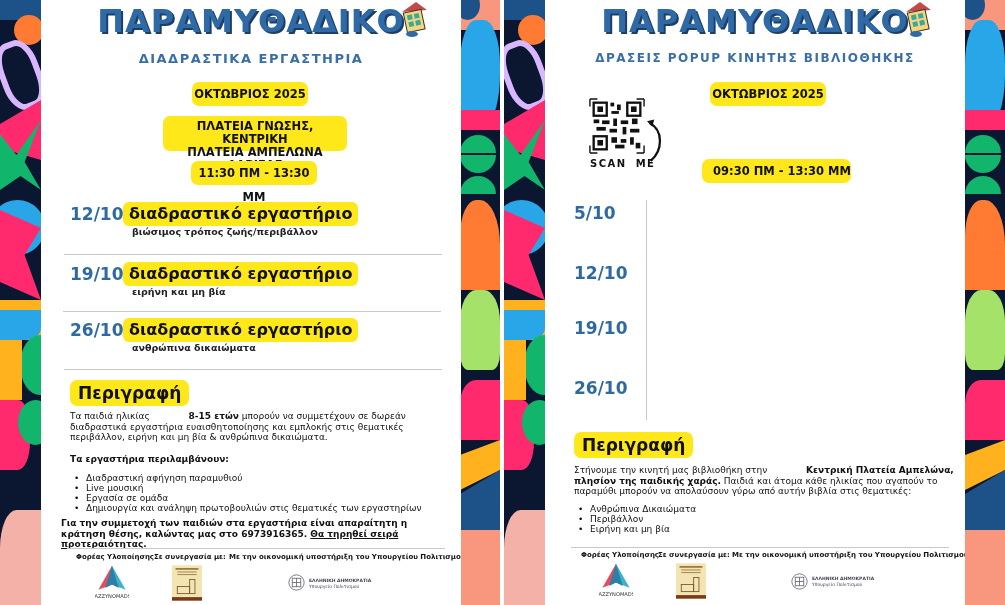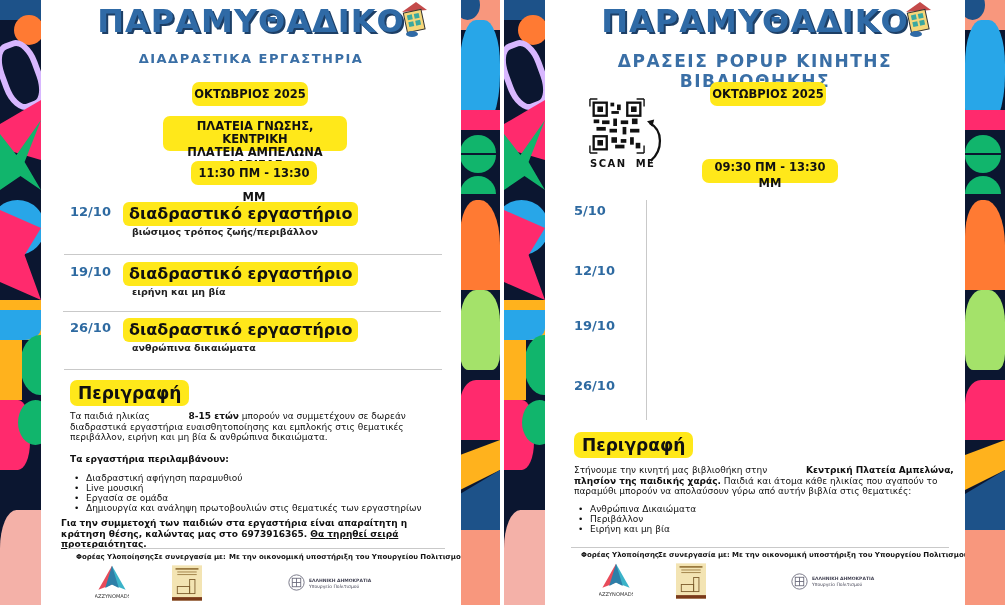--- a/index.html
+++ b/index.html
@@ -13,21 +13,21 @@
 
   .title { position: absolute; top: 2px; left: 0; width: 100%; text-align: center;
            font-family: "DejaVu Sans", sans-serif; font-weight: 900; font-size: 32px;
            color: #2f6aa6; letter-spacing: 1px; text-shadow: 2px 2px 0 #1d3f66; }
   .mascot { position: absolute; top: 0; width: 30px; height: 40px; }
   .subtitle { position: absolute; top: 51px; width: 100%; text-align: center;
               font-weight: bold; font-size: 13px; color: #3a6fa6; letter-spacing: 1.5px; }
   .pill { position: absolute; background: #ffe81a; border-radius: 7px; font-weight: bold;
           font-size: 11.5px; color: #111; text-align: center; line-height: 13px; }
 
-  .date { position: absolute; font-weight: 900; font-size: 13px; color: #2e6aa1; }
+  .date { position: absolute; font-weight: 900; font-size: 17px; color: #2e6aa1; }
   .ws-title { position: absolute; background: #ffe81a; border-radius: 6px; font-weight: bold;
               font-size: 16px; padding: 2px 6px; line-height: 20px; }
   .ws-sub { position: absolute; font-size: 9.5px; font-weight: bold; color: #222; }
   .hr { position: absolute; height: 1px; background: #c9c9c9; }
 
   .desc-heading { position: absolute; background: #ffe81a; border-radius: 7px; font-weight: bold;
                   font-size: 17px; padding: 2px 8px; line-height: 22px; }
   .para { position: absolute; font-size: 9px; line-height: 10.5px; color: #111; }
   .para b { font-weight: bold; margin-left: 36px; }
   ul.bullets { position: absolute; font-size: 9px; line-height: 10px; list-style: none; }
@@ -201,21 +201,21 @@
   <div class="title">ΠΑΡΑΜΥΘΑΔΙΚΟ</div>
   <svg class="mascot" viewBox="0 0 30 40" style="left:358px;">
     <polygon points="3,12 17,2 28,10" fill="#c44a4a"></polygon>
     <rect x="6" y="11" width="18" height="20" fill="#f5d77a" stroke="#333" stroke-width="1" transform="rotate(-12 15 20)"></rect>
     <rect x="9" y="14" width="5" height="5" fill="#3aa8a0" transform="rotate(-12 15 20)"></rect>
     <rect x="16" y="14" width="5" height="5" fill="#3aa8a0" transform="rotate(-12 15 20)"></rect>
     <rect x="9" y="21" width="5" height="5" fill="#3aa8a0" transform="rotate(-12 15 20)"></rect>
     <rect x="16" y="21" width="5" height="5" fill="#3aa8a0" transform="rotate(-12 15 20)"></rect>
     <ellipse cx="13" cy="34" rx="6" ry="3" fill="#2f6aa6"></ellipse>
   </svg>
-  <div class="subtitle" style="font-size:17px;">ΔΡΑΣΕΙΣ POPUP ΚΙΝΗΤΗΣ ΒΙΒΛΙΟΘΗΚΗΣ</div>
+  <div class="subtitle" style="font-size:12px;">ΔΡΑΣΕΙΣ POPUP ΚΙΝΗΤΗΣ ΒΙΒΛΙΟΘΗΚΗΣ</div>
 
   <svg viewBox="0 0 60 60" style="position:absolute;left:44px;top:98px;width:56px;height:56px;">
     <path d="M1 1h8M1 1v8M59 1h-8M59 1v8M1 59h8M1 59v-8M59 59h-8M59 59v-8" stroke="#111" stroke-width="1.5" fill="none"></path>
     <rect x="5" y="5" width="14" height="14" fill="none" stroke="#111" stroke-width="2.5"></rect>
     <rect x="9" y="9" width="6" height="6" fill="#111"></rect>
     <rect x="41" y="5" width="14" height="14" fill="none" stroke="#111" stroke-width="2.5"></rect>
     <rect x="45" y="9" width="6" height="6" fill="#111"></rect>
     <rect x="5" y="41" width="14" height="14" fill="none" stroke="#111" stroke-width="2.5"></rect>
     <rect x="9" y="45" width="6" height="6" fill="#111"></rect>
     <rect x="23" y="5" width="4" height="4" fill="#111"></rect>
@@ -236,21 +236,21 @@
       <rect x="50" y="48" width="5" height="6" fill="#111"></rect>
     <rect x="28" y="50" width="10" height="4" fill="#111"></rect>
   </svg>
   <div style="position:absolute;left:45px;top:158px;font-size:10px;font-weight:bold;letter-spacing:1.5px;word-spacing:4px;">SCAN ME</div>
   <svg viewBox="0 0 20 50" style="position:absolute;left:102px;top:118px;width:18px;height:48px;">
     <path d="M3 4 C18 12, 18 34, 4 46" stroke="#111" stroke-width="2.5" fill="none"></path>
     <polygon points="0,2 8,0 6,8" fill="#111"></polygon>
   </svg>
 
   <div class="pill" style="left:165px;top:82px;width:116px;height:24px;line-height:24px;">ΟΚΤΩΒΡΙΟΣ 2025</div>
-  <div class="pill" style="left:157px;top:159px;width:136px;height:24px;line-height:16px;">09:30 ΠΜ - 13:30 ΜΜ</div>
+  <div class="pill" style="left:157px;top:159px;width:149px;height:24px;line-height:24px;text-align:right;">09:30 ΠΜ - 13:30 ΜΜ</div>
 
   <div class="date" style="left:29px;top:203px;">5/10</div>
   <div class="date" style="left:29px;top:263px;">12/10</div>
   <div class="date" style="left:29px;top:318px;">19/10</div>
   <div class="date" style="left:29px;top:378px;">26/10</div>
   <div style="position:absolute;left:101px;top:200px;width:1px;height:220px;background:#c9c9c9;"></div>
 
 
   <div class="desc-heading" style="left:29px;top:432px;">Περιγραφή</div>
   <div class="para" style="left:29px;top:465px;width:380px;">

